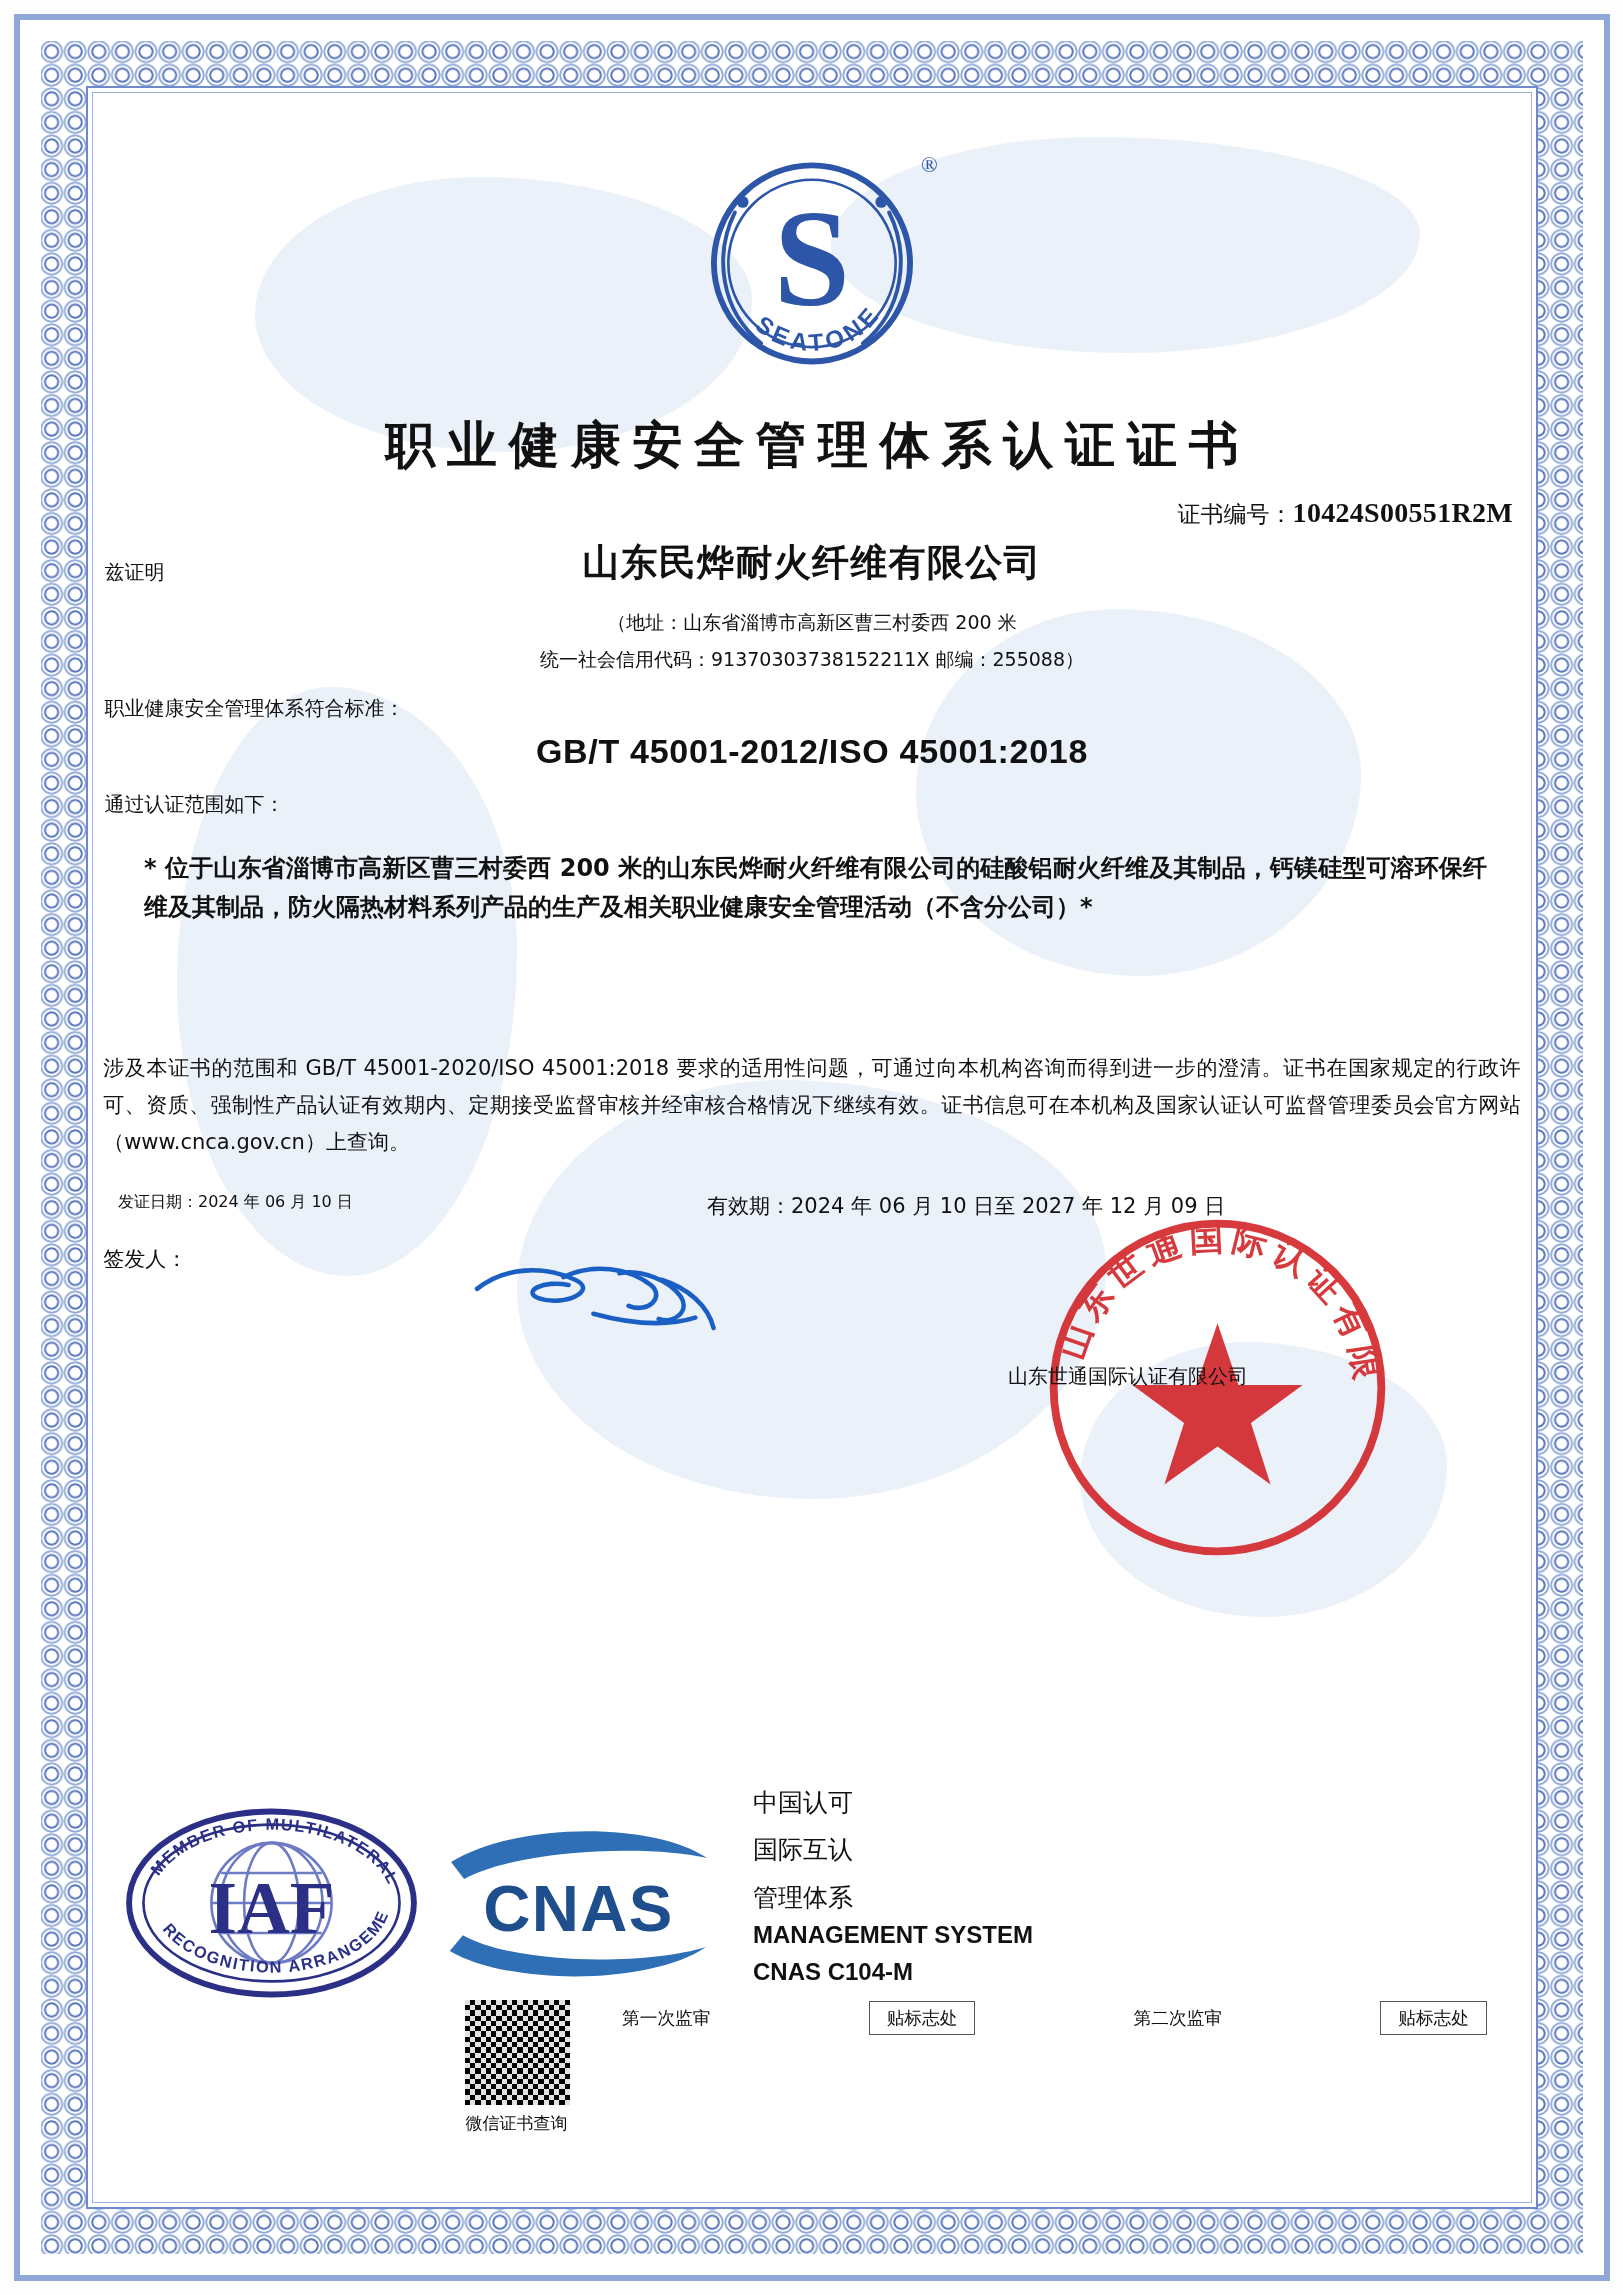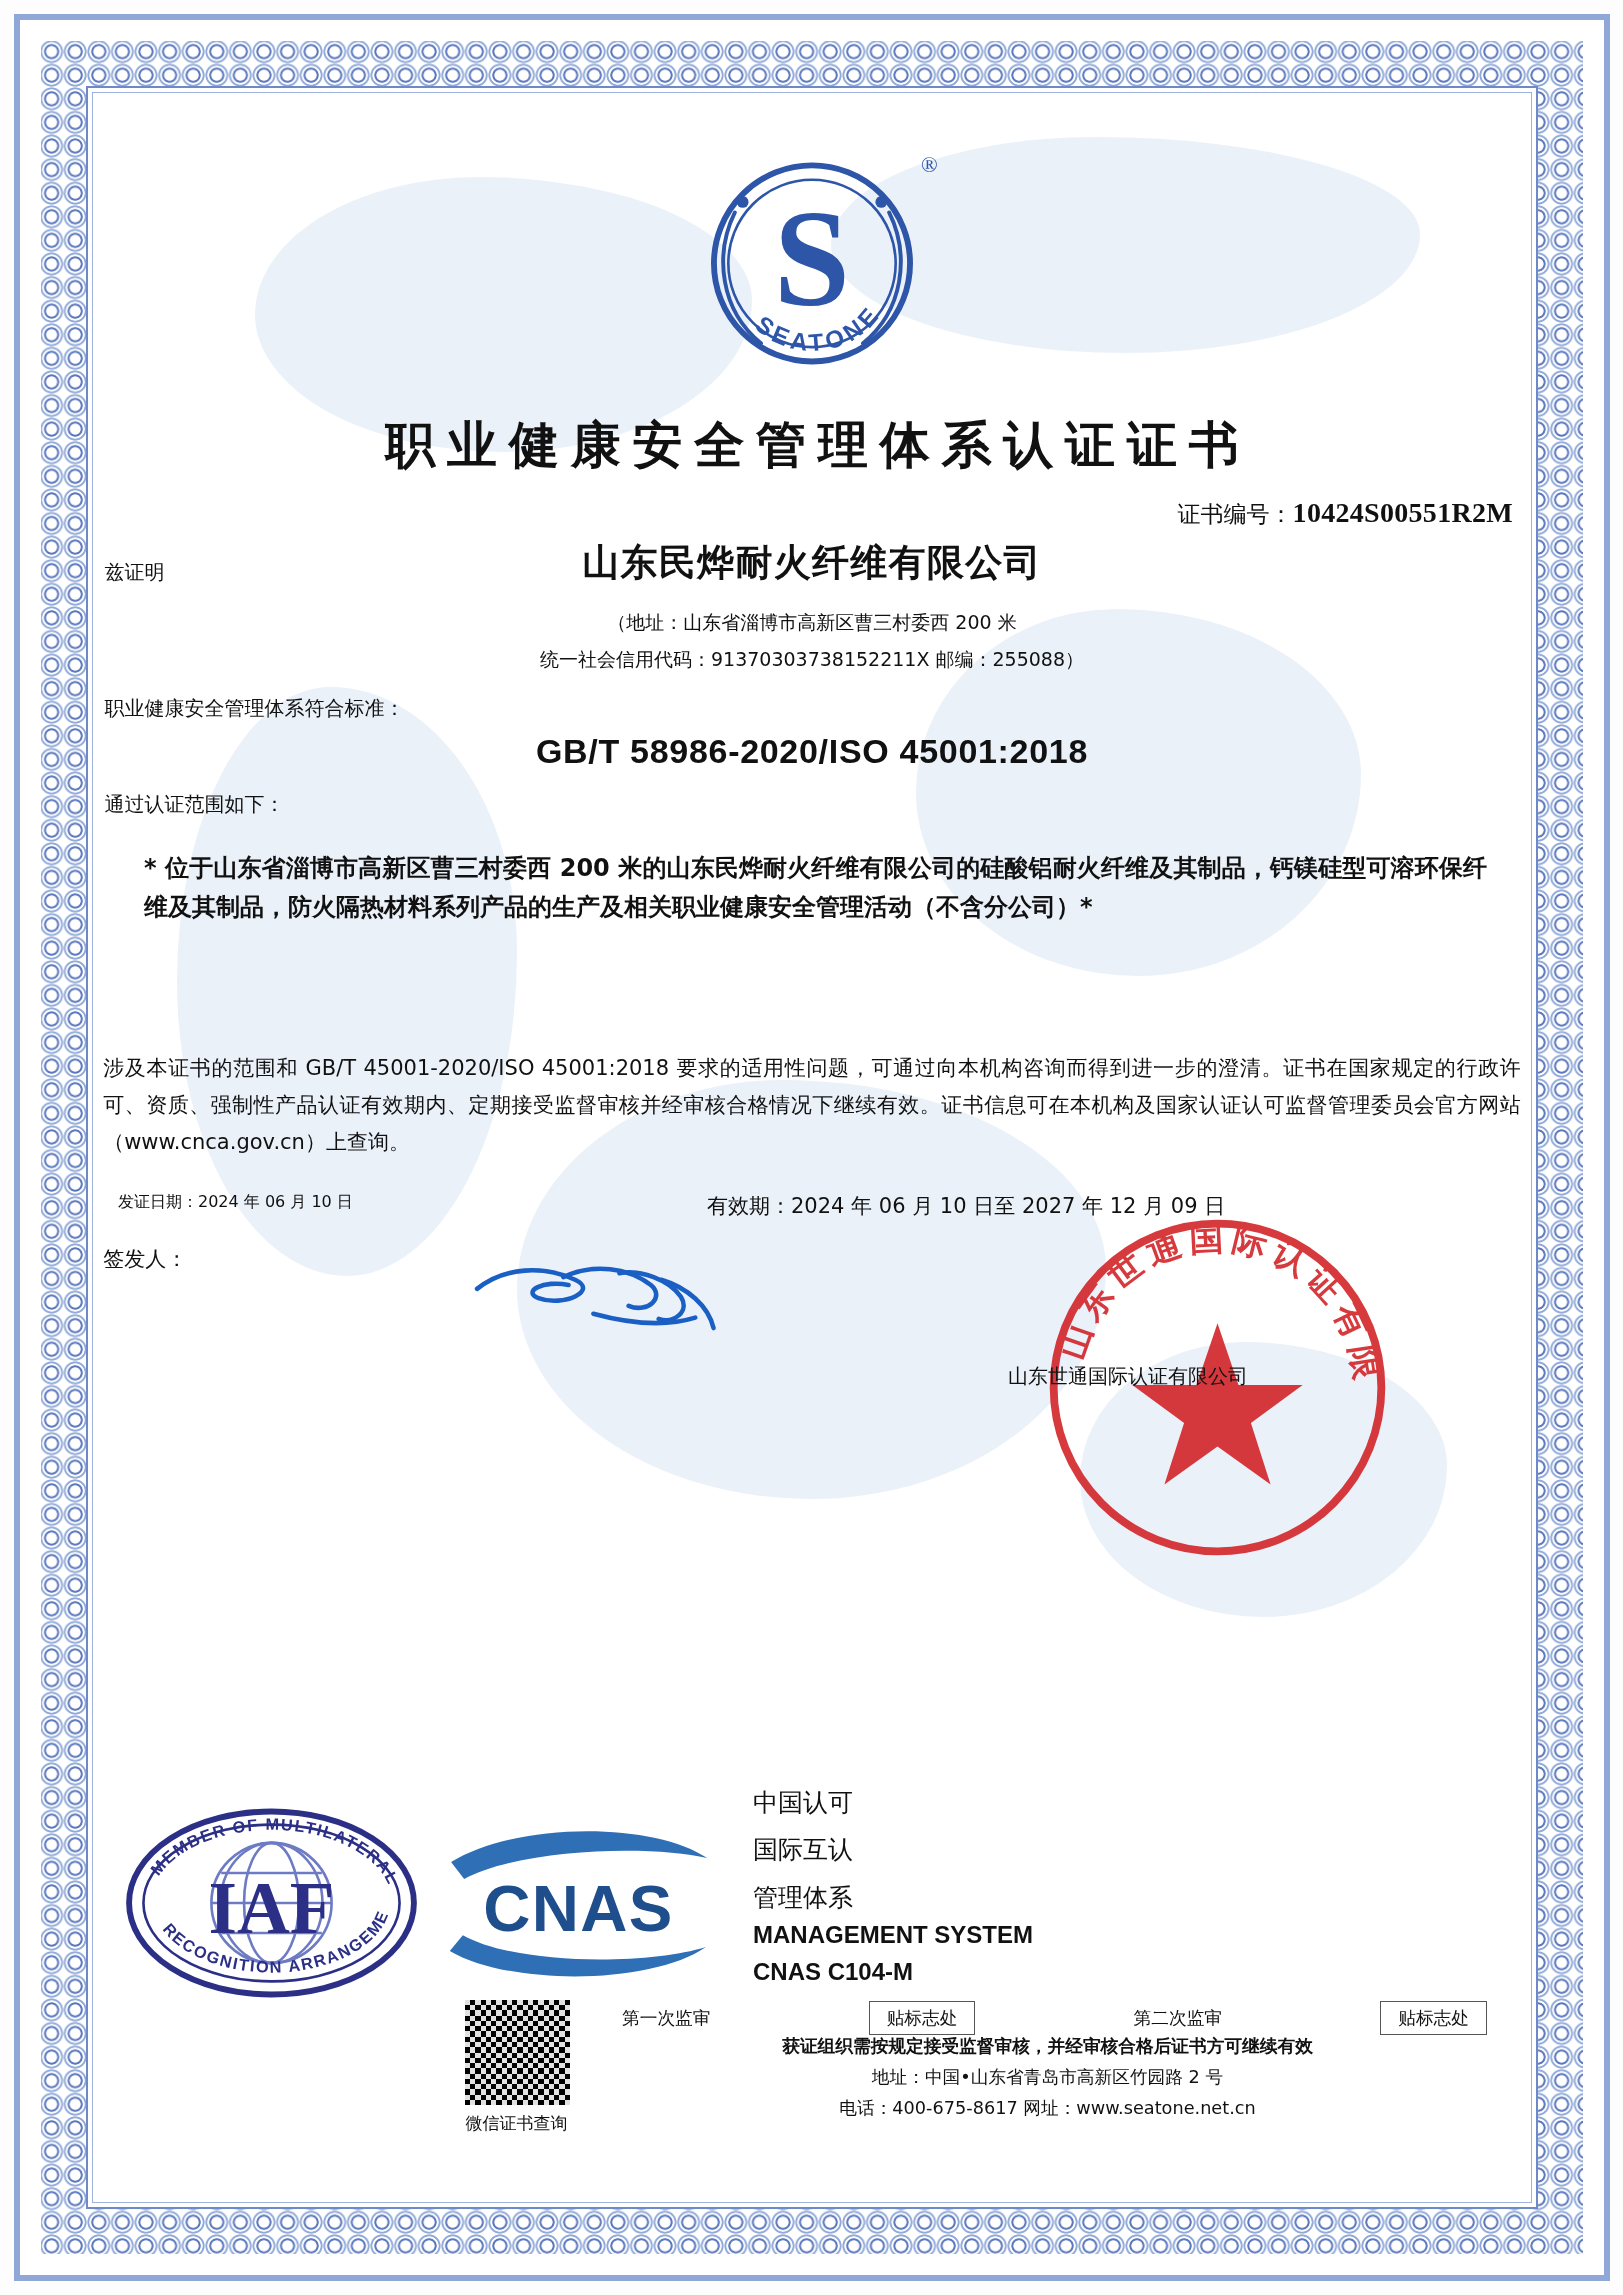--- a/index.html
+++ b/index.html
@@ -374,21 +374,21 @@
     <div class="cert-no">
       <span>证书编号：</span><b>10424S00551R2M</b>
     </div>
 
     <div class="lbl-certify">兹证明</div>
     <div class="company">山东民烨耐火纤维有限公司</div>
     <div class="addr">（地址：山东省淄博市高新区曹三村委西 200 米</div>
     <div class="addr2">统一社会信用代码：91370303738152211X 邮编：255088）</div>
 
     <div class="lbl-standard">职业健康安全管理体系符合标准：</div>
-    <div class="standard">GB/T 58986-2020/ISO 45001:2018</div>
+    <div class="standard">GB/T 45001-2012/ISO 45001:2018</div>
 
     <div class="lbl-scope">通过认证范围如下：</div>
     <div class="scope-text">* 位于山东省淄博市高新区曹三村委西 200 米的山东民烨耐火纤维有限公司的硅酸铝耐火纤维及其制品，钙镁硅型可溶环保纤维及其制品，防火隔热材料系列产品的生产及相关职业健康安全管理活动（不含分公司）*</div>
 
     <div class="note">涉及本证书的范围和 GB/T 45001-2020/ISO 45001:2018 要求的适用性问题，可通过向本机构咨询而得到进一步的澄清。证书在国家规定的行政许可、资质、强制性产品认证有效期内、定期接受监督审核并经审核合格情况下继续有效。证书信息可在本机构及国家认证认可监督管理委员会官方网站（www.cnca.gov.cn）上查询。</div>
 
     <div class="issue-date">发证日期：2024 年 06 月 10 日</div>
     <div class="valid-date">有效期：2024 年 06 月 10 日至 2027 年 12 月 09 日</div>
     <div class="lbl-signer">签发人：</div>
 
@@ -461,21 +461,16 @@
     <div class="qr"></div>
     <div class="qr-label">微信证书查询</div>
 
     <div class="footer-audit">
       <span class="audit-plain">第一次监审</span>
       <span class="audit-cell">贴标志处</span>
       <span class="audit-plain">第二次监审</span>
       <span class="audit-cell">贴标志处</span>
     </div>
 
-    <div class="footer-lines">
-      <div class="bold">获证组织需按规定接受监督审核，并经审核合格后证书方可继续有效</div>
-      <div>地址：中国•山东省青岛市高新区竹园路 2 号</div>
-      <div>电话：400-675-8617    网址：www.seatone.net.cn</div>
-    </div>
 
   </div>
 </div>
 
 
 </body></html>

